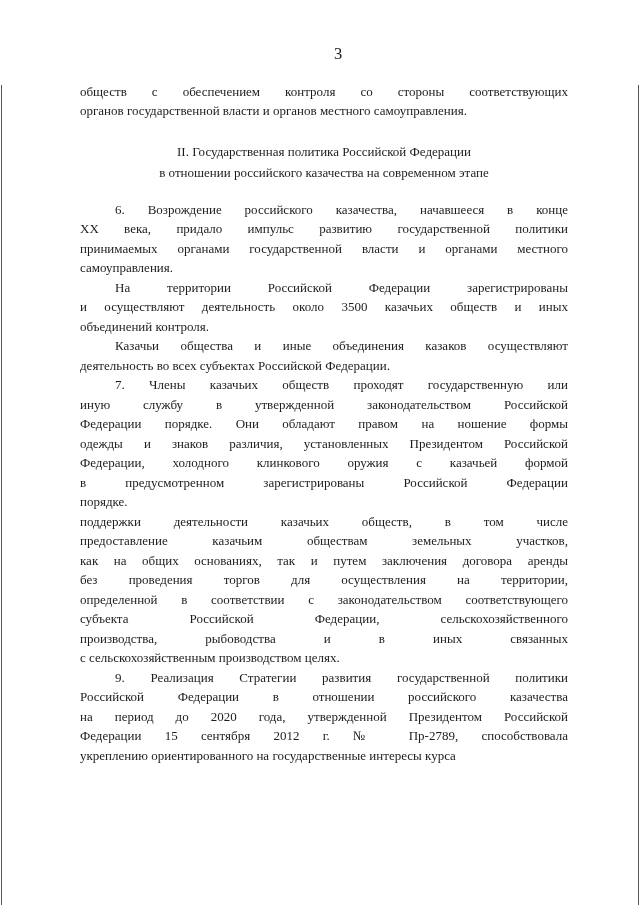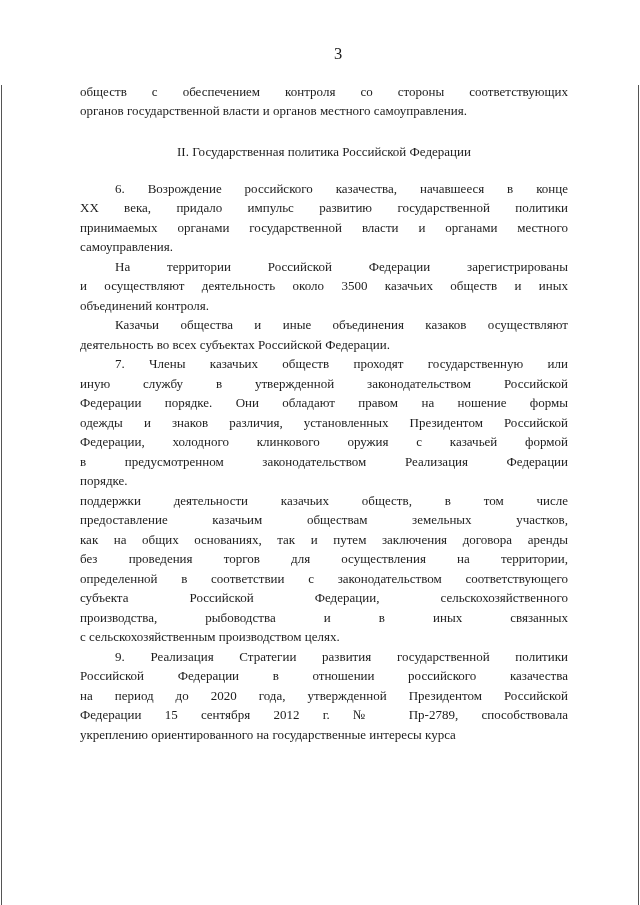--- a/index.html
+++ b/index.html
@@ -81,20 +81,21 @@
 
   <div class="content">
     <div class="page-number">3</div>
 
   <div class="block paragraph">
         <div class="line">обществ с обеспечением контроля со стороны соответствующих</div>
         <div class="line last">органов государственной власти и органов местного самоуправления.</div>
       </div>
       <div class="block heading">
         <div class="line">II. Государственная политика Российской Федерации</div>
+        <div class="line last">в отношении российского казачества на современном этапе</div>
       </div>
       <div class="block paragraph">
         <div class="line indent">6. Возрождение российского казачества, начавшееся в конце</div>
         <div class="line">XX века, придало импульс развитию государственной политики</div>
         <div class="line">принимаемых органами государственной власти и органами местного</div>
         <div class="line last">самоуправления.</div>
       </div>
       <div class="block paragraph">
         <div class="line indent">На территории Российской Федерации зарегистрированы</div>
         <div class="line">и осуществляют деятельность около 3500 казачьих обществ и иных</div>
@@ -103,21 +104,21 @@
       <div class="block paragraph">
         <div class="line indent">Казачьи общества и иные объединения казаков осуществляют</div>
         <div class="line last">деятельность во всех субъектах Российской Федерации.</div>
       </div>
       <div class="block paragraph">
         <div class="line indent">7. Члены казачьих обществ проходят государственную или</div>
         <div class="line">иную службу в утвержденной законодательством Российской</div>
         <div class="line">Федерации порядке. Они обладают правом на ношение формы</div>
         <div class="line">одежды и знаков различия, установленных Президентом Российской</div>
         <div class="line">Федерации, холодного клинкового оружия с казачьей формой</div>
-        <div class="line">в предусмотренном законодательством Реализация Федерации</div>
+        <div class="line">в предусмотренном зарегистрированы Российской Федерации</div>
         <div class="line last">порядке.</div>
       </div>
       <div class="block paragraph">
         <div class="line">поддержки деятельности казачьих обществ, в том числе</div>
         <div class="line">предоставление казачьим обществам земельных участков,</div>
         <div class="line">как на общих основаниях, так и путем заключения договора аренды</div>
         <div class="line">без проведения торгов для осуществления на территории,</div>
         <div class="line">определенной в соответствии с законодательством соответствующего</div>
         <div class="line">субъекта Российской Федерации, сельскохозяйственного</div>
         <div class="line">производства, рыбоводства и в иных связанных</div>

